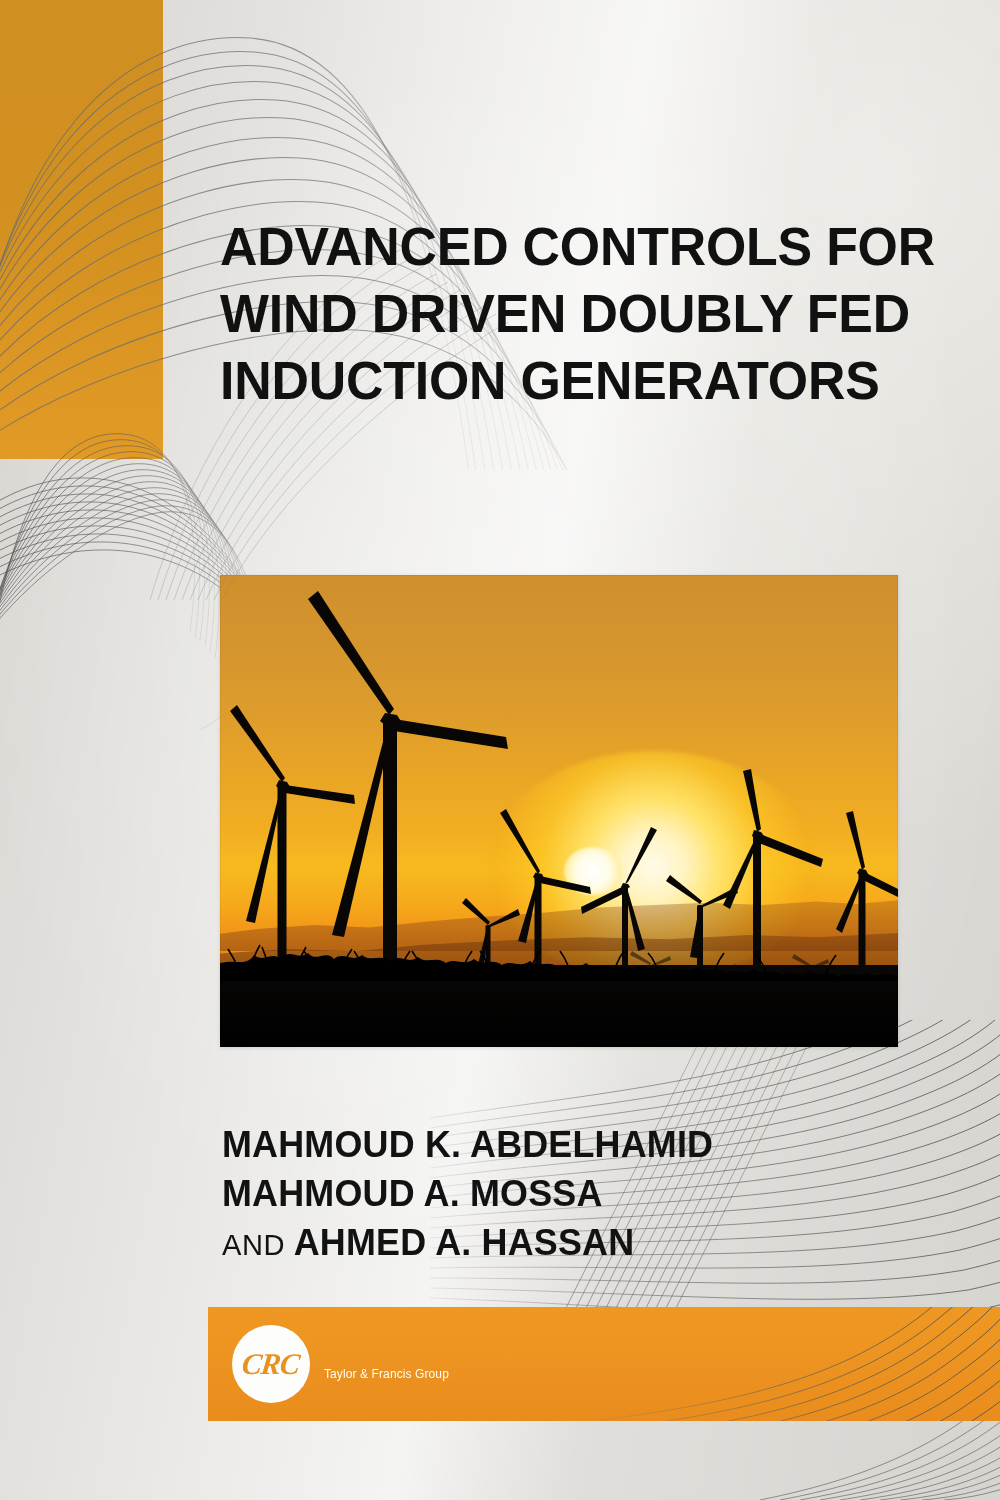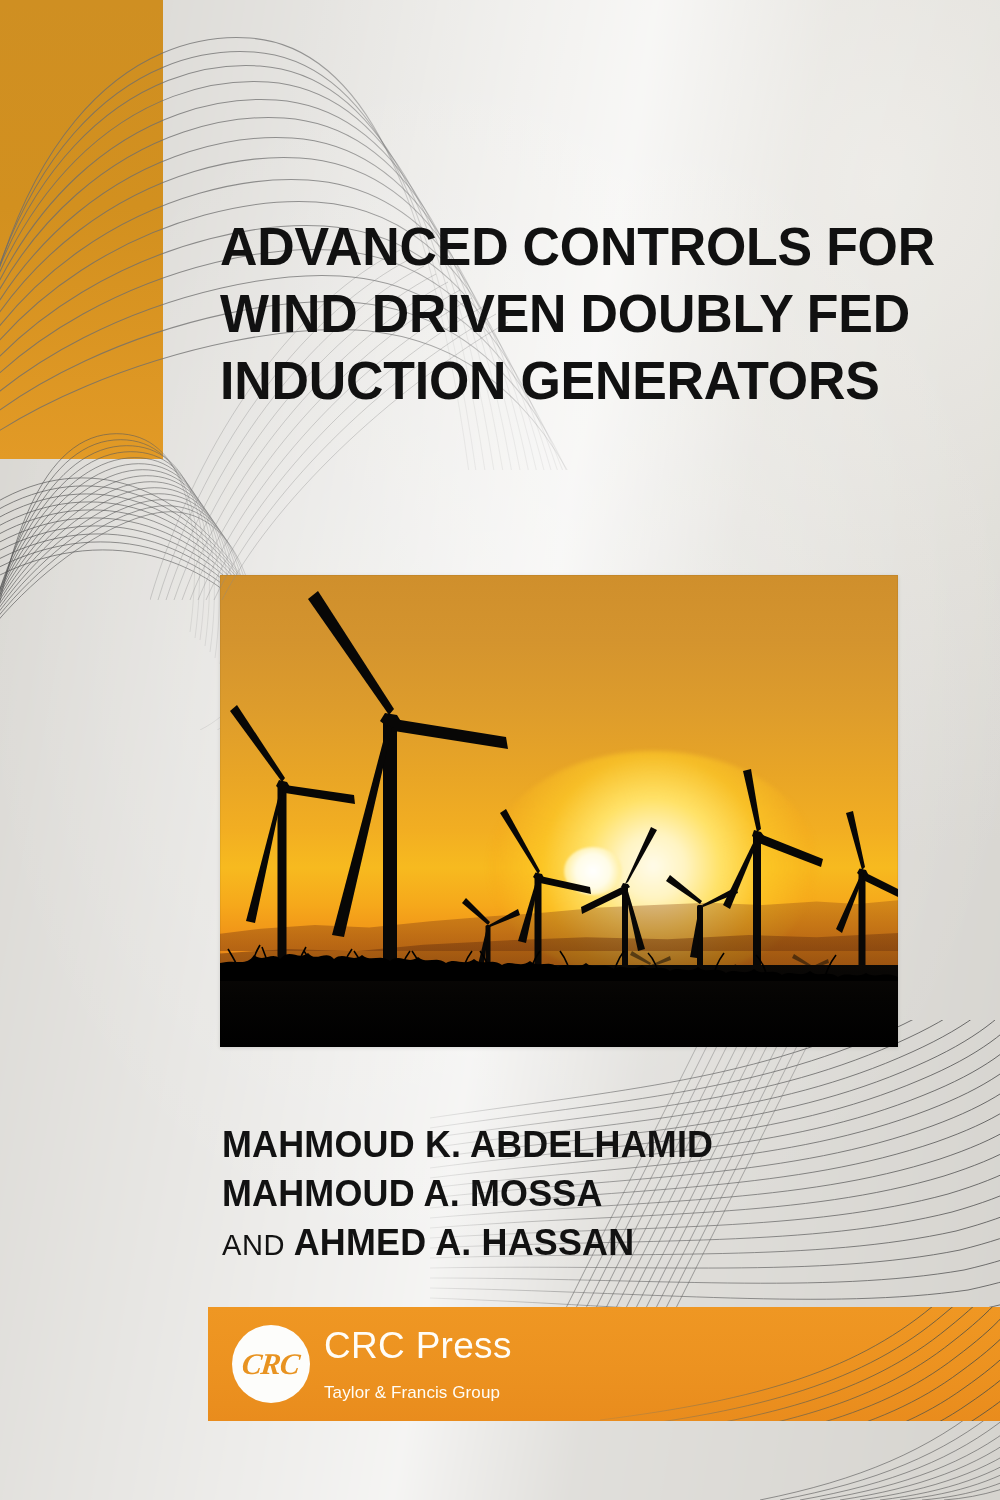--- a/index.html
+++ b/index.html
@@ -121,21 +121,21 @@
     flex:none;
   }
   .logo-badge span{
     font-family:"Liberation Serif",serif;
     font-weight:700;font-style:italic;
     font-size:30px;color:#e89321;letter-spacing:-1px;
     transform:skewX(-6deg);
   }
   .logo-words{display:flex;flex-direction:column;justify-content:center;line-height:1;}
   .logo-main{font-size:37px;color:#fffdf7;letter-spacing:.3px;}
-  .logo-sub{font-size:17px;color:#fffdf7;margin-top:20px;letter-spacing:.1px;}
+  .logo-sub{font-size:12px;color:#fffdf7;margin-top:20px;letter-spacing:.1px;}
 </style>
 </head>
 <body>
 
 <div id="cover">
 
   <div class="bg-base"></div>
   <div class="bg-sheen"></div>
   <div class="bg-vig"></div>
 
@@ -465,18 +465,17 @@
       <path d="M922,1500 C972,1496 1010,1482 1040,1464"></path>
       <path d="M944,1500 C984,1497 1016,1486 1044,1472"></path>
     </g>
   </svg>
 
   <div class="logo">
     <div class="logo-badge">
       <span>CRC</span>
     </div>
     <div class="logo-words">
-      <div class="logo-main">CRC Press</div>
       <div class="logo-sub">Taylor &amp; Francis Group</div>
     </div>
   </div>
 
 </div>
 
 </body></html>

